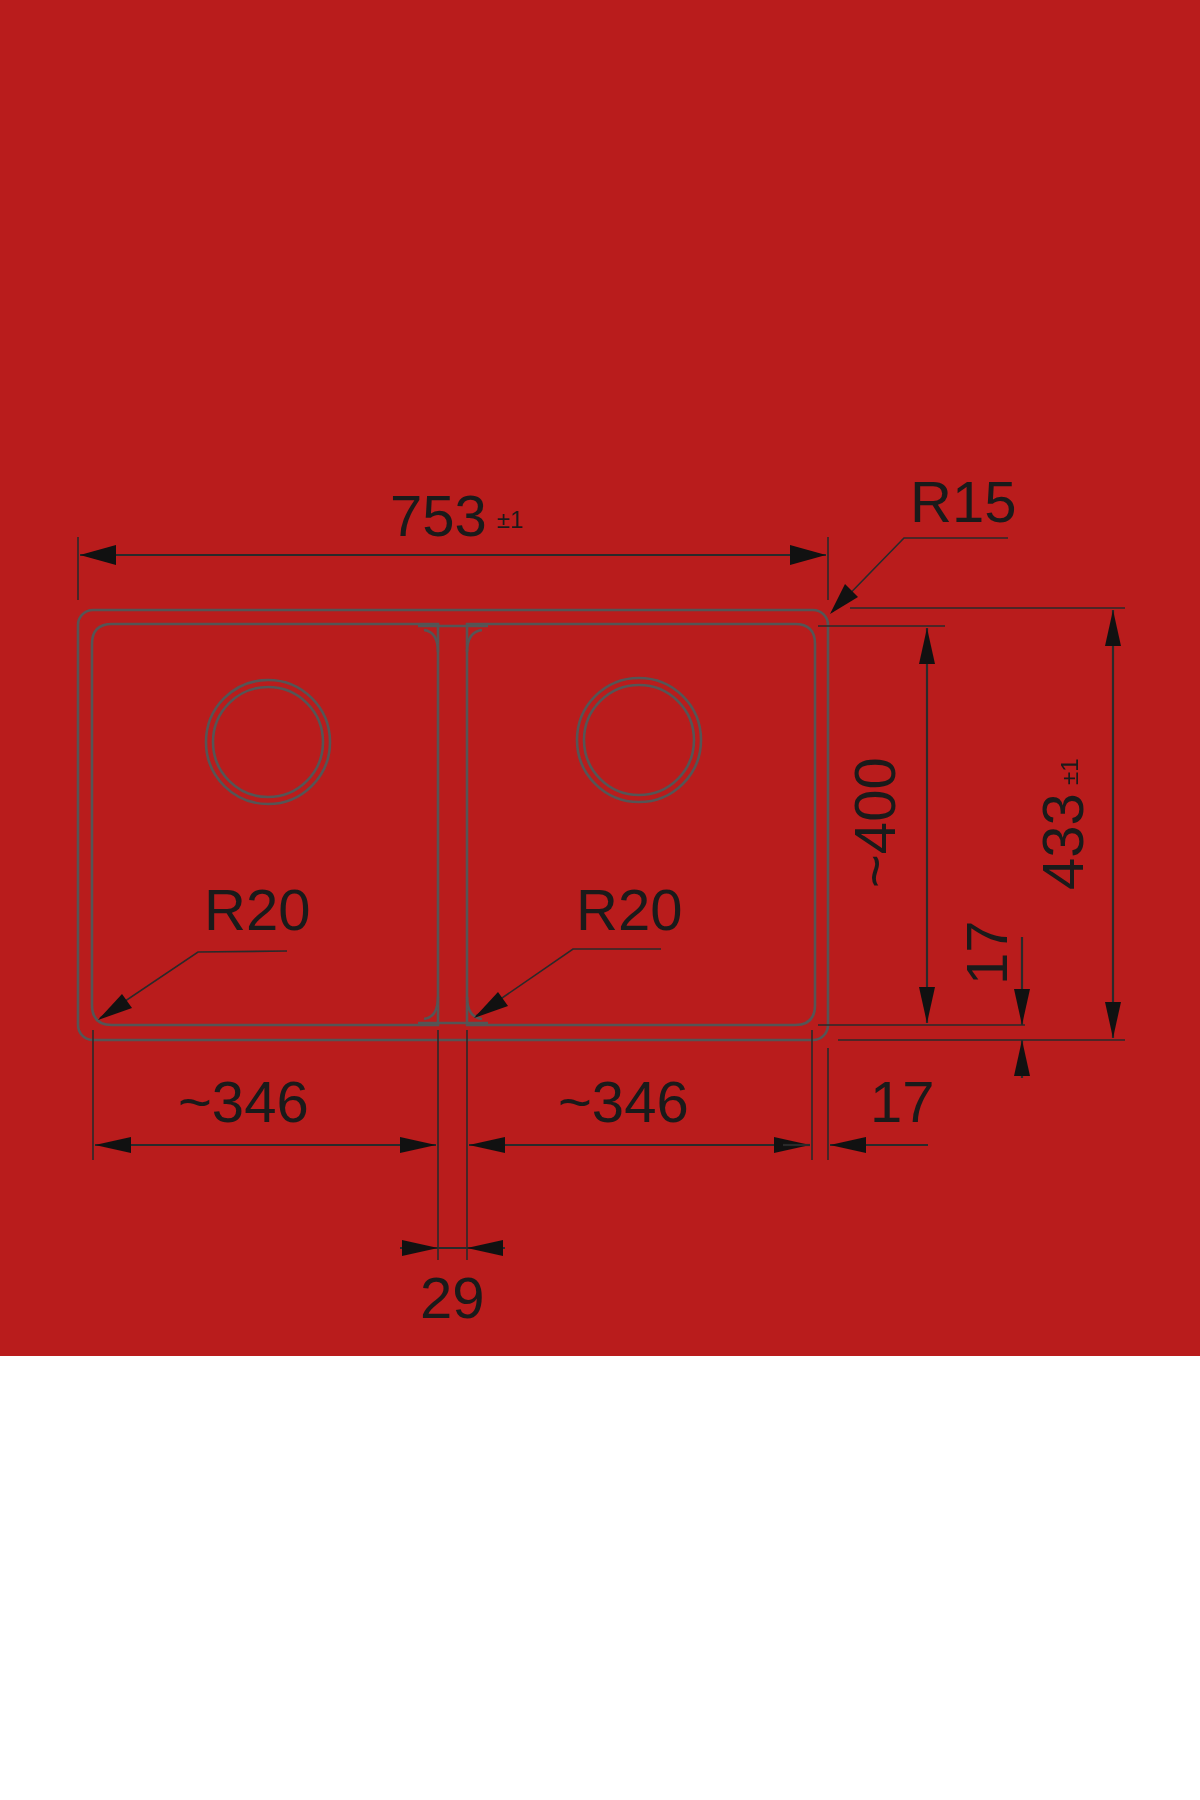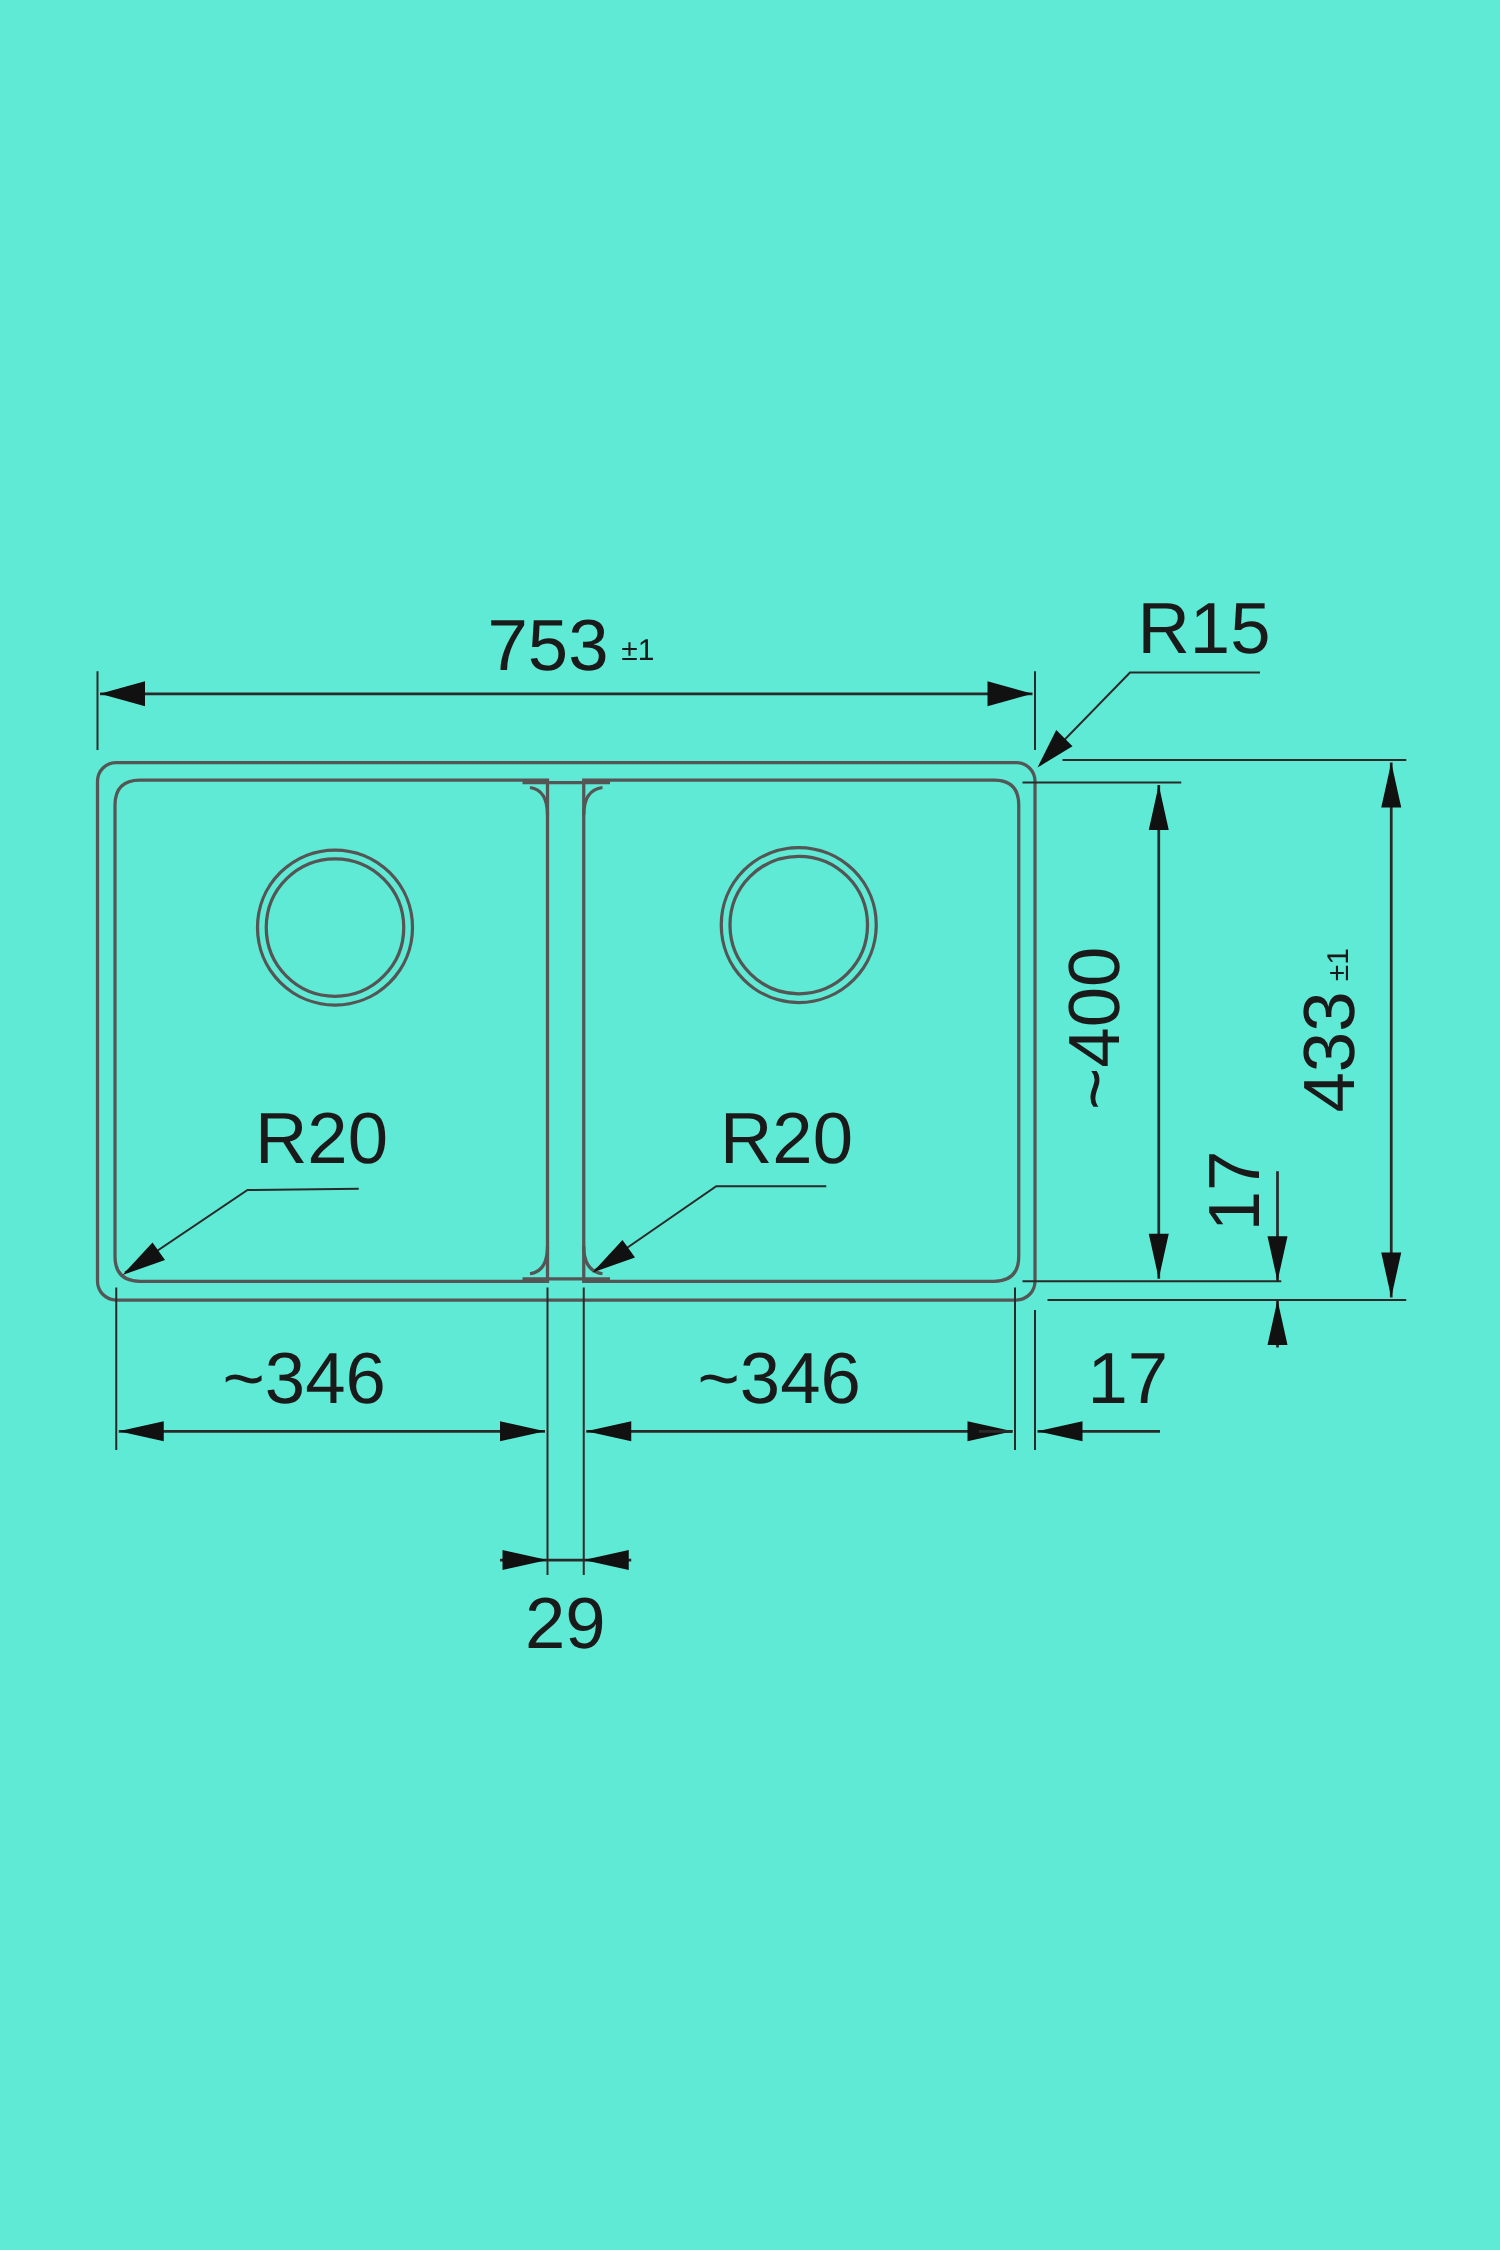--- a/index.html
+++ b/index.html
@@ -1,16 +1,16 @@
 <!DOCTYPE html>
 <html><head>
   <meta charset="utf-8">
   <style>
     html, body { margin: 0; padding: 0; background: #ffffff; }
-    #canvas { position: relative; width: 1200px; height: 1800px; background: #5eead4; overflow: hidden; }
+    #canvas { position: relative; width: 1200px; height: 1356px; background: #b91c1c; overflow: hidden; }
     svg { position: absolute; left: 0; top: 0; }
     .ln { stroke: #2a2a2a; stroke-width: 2.2; fill: none; }
     .ln-thin { stroke: #2a2a2a; stroke-width: 1.6; fill: none; }
     .shape { stroke: #555555; stroke-width: 2.6; fill: none; }
     .arrow { fill: #111111; stroke: none; }
     .lbl { font-family: "Liberation Sans", sans-serif; font-size: 58px; fill: #1a1a1a; }
     .tol { font-family: "Liberation Sans", sans-serif; font-size: 24px; fill: #1a1a1a; }
   </style>
 </head>
 <body>

